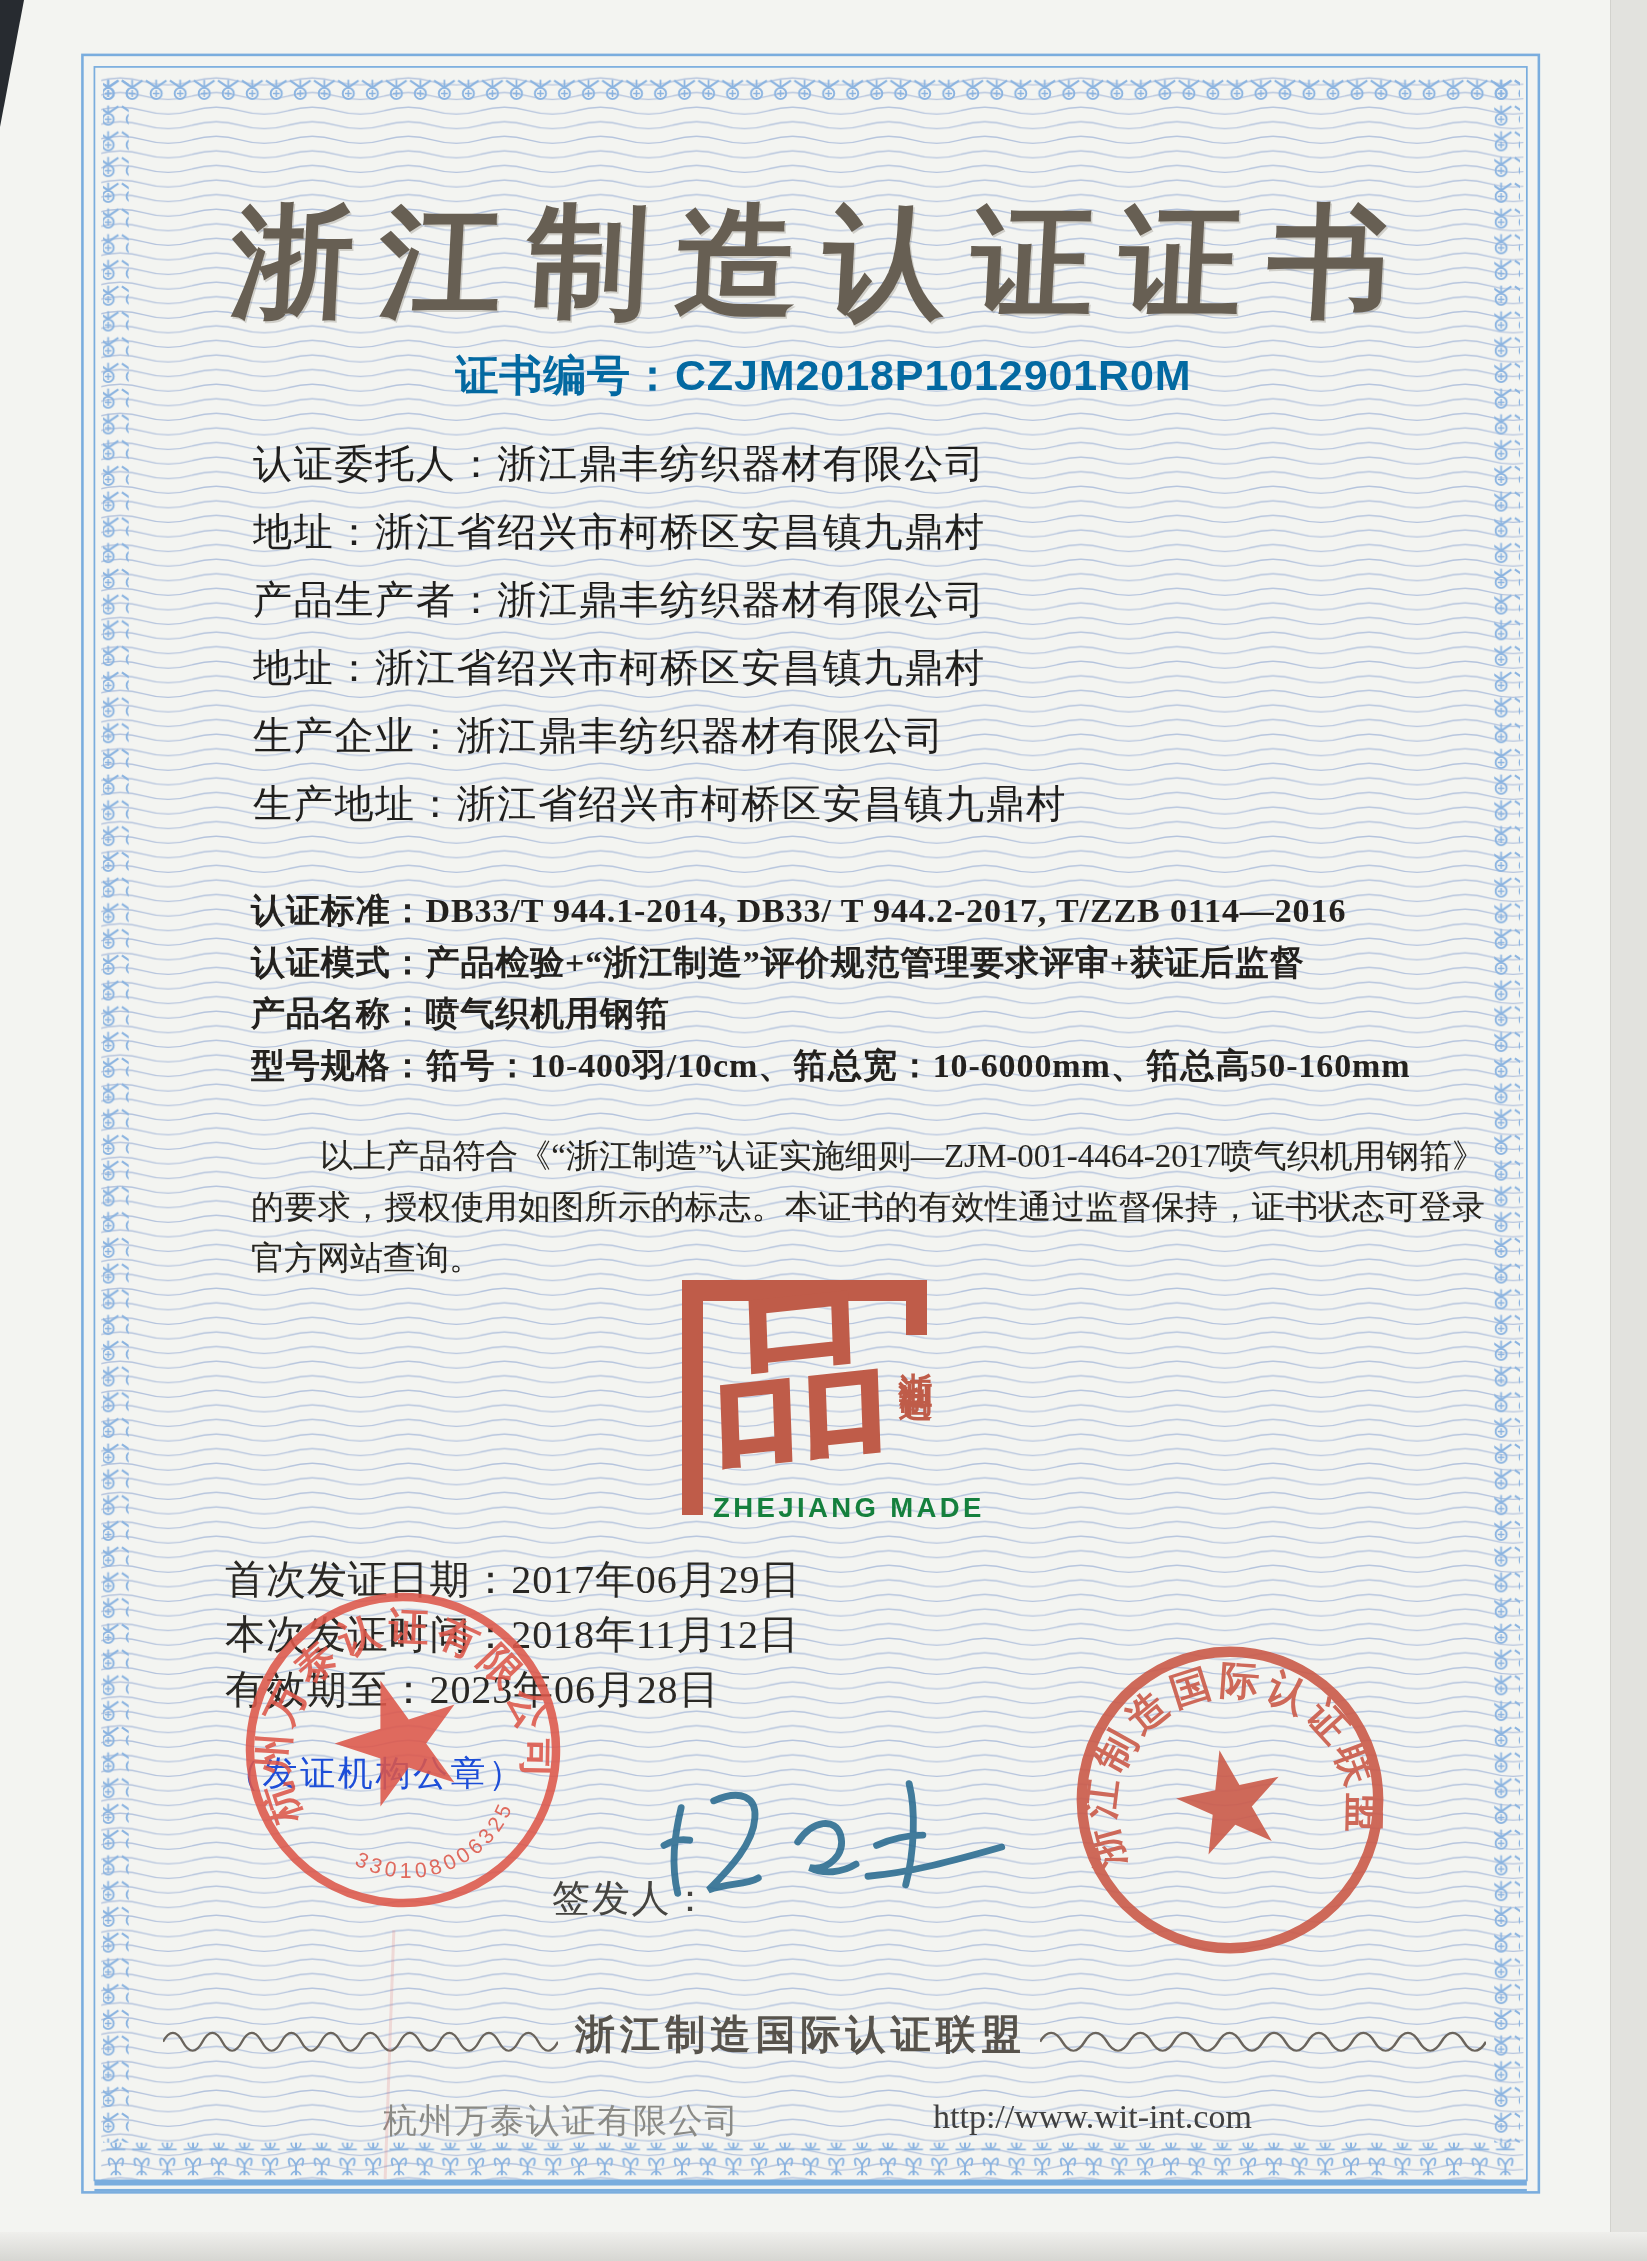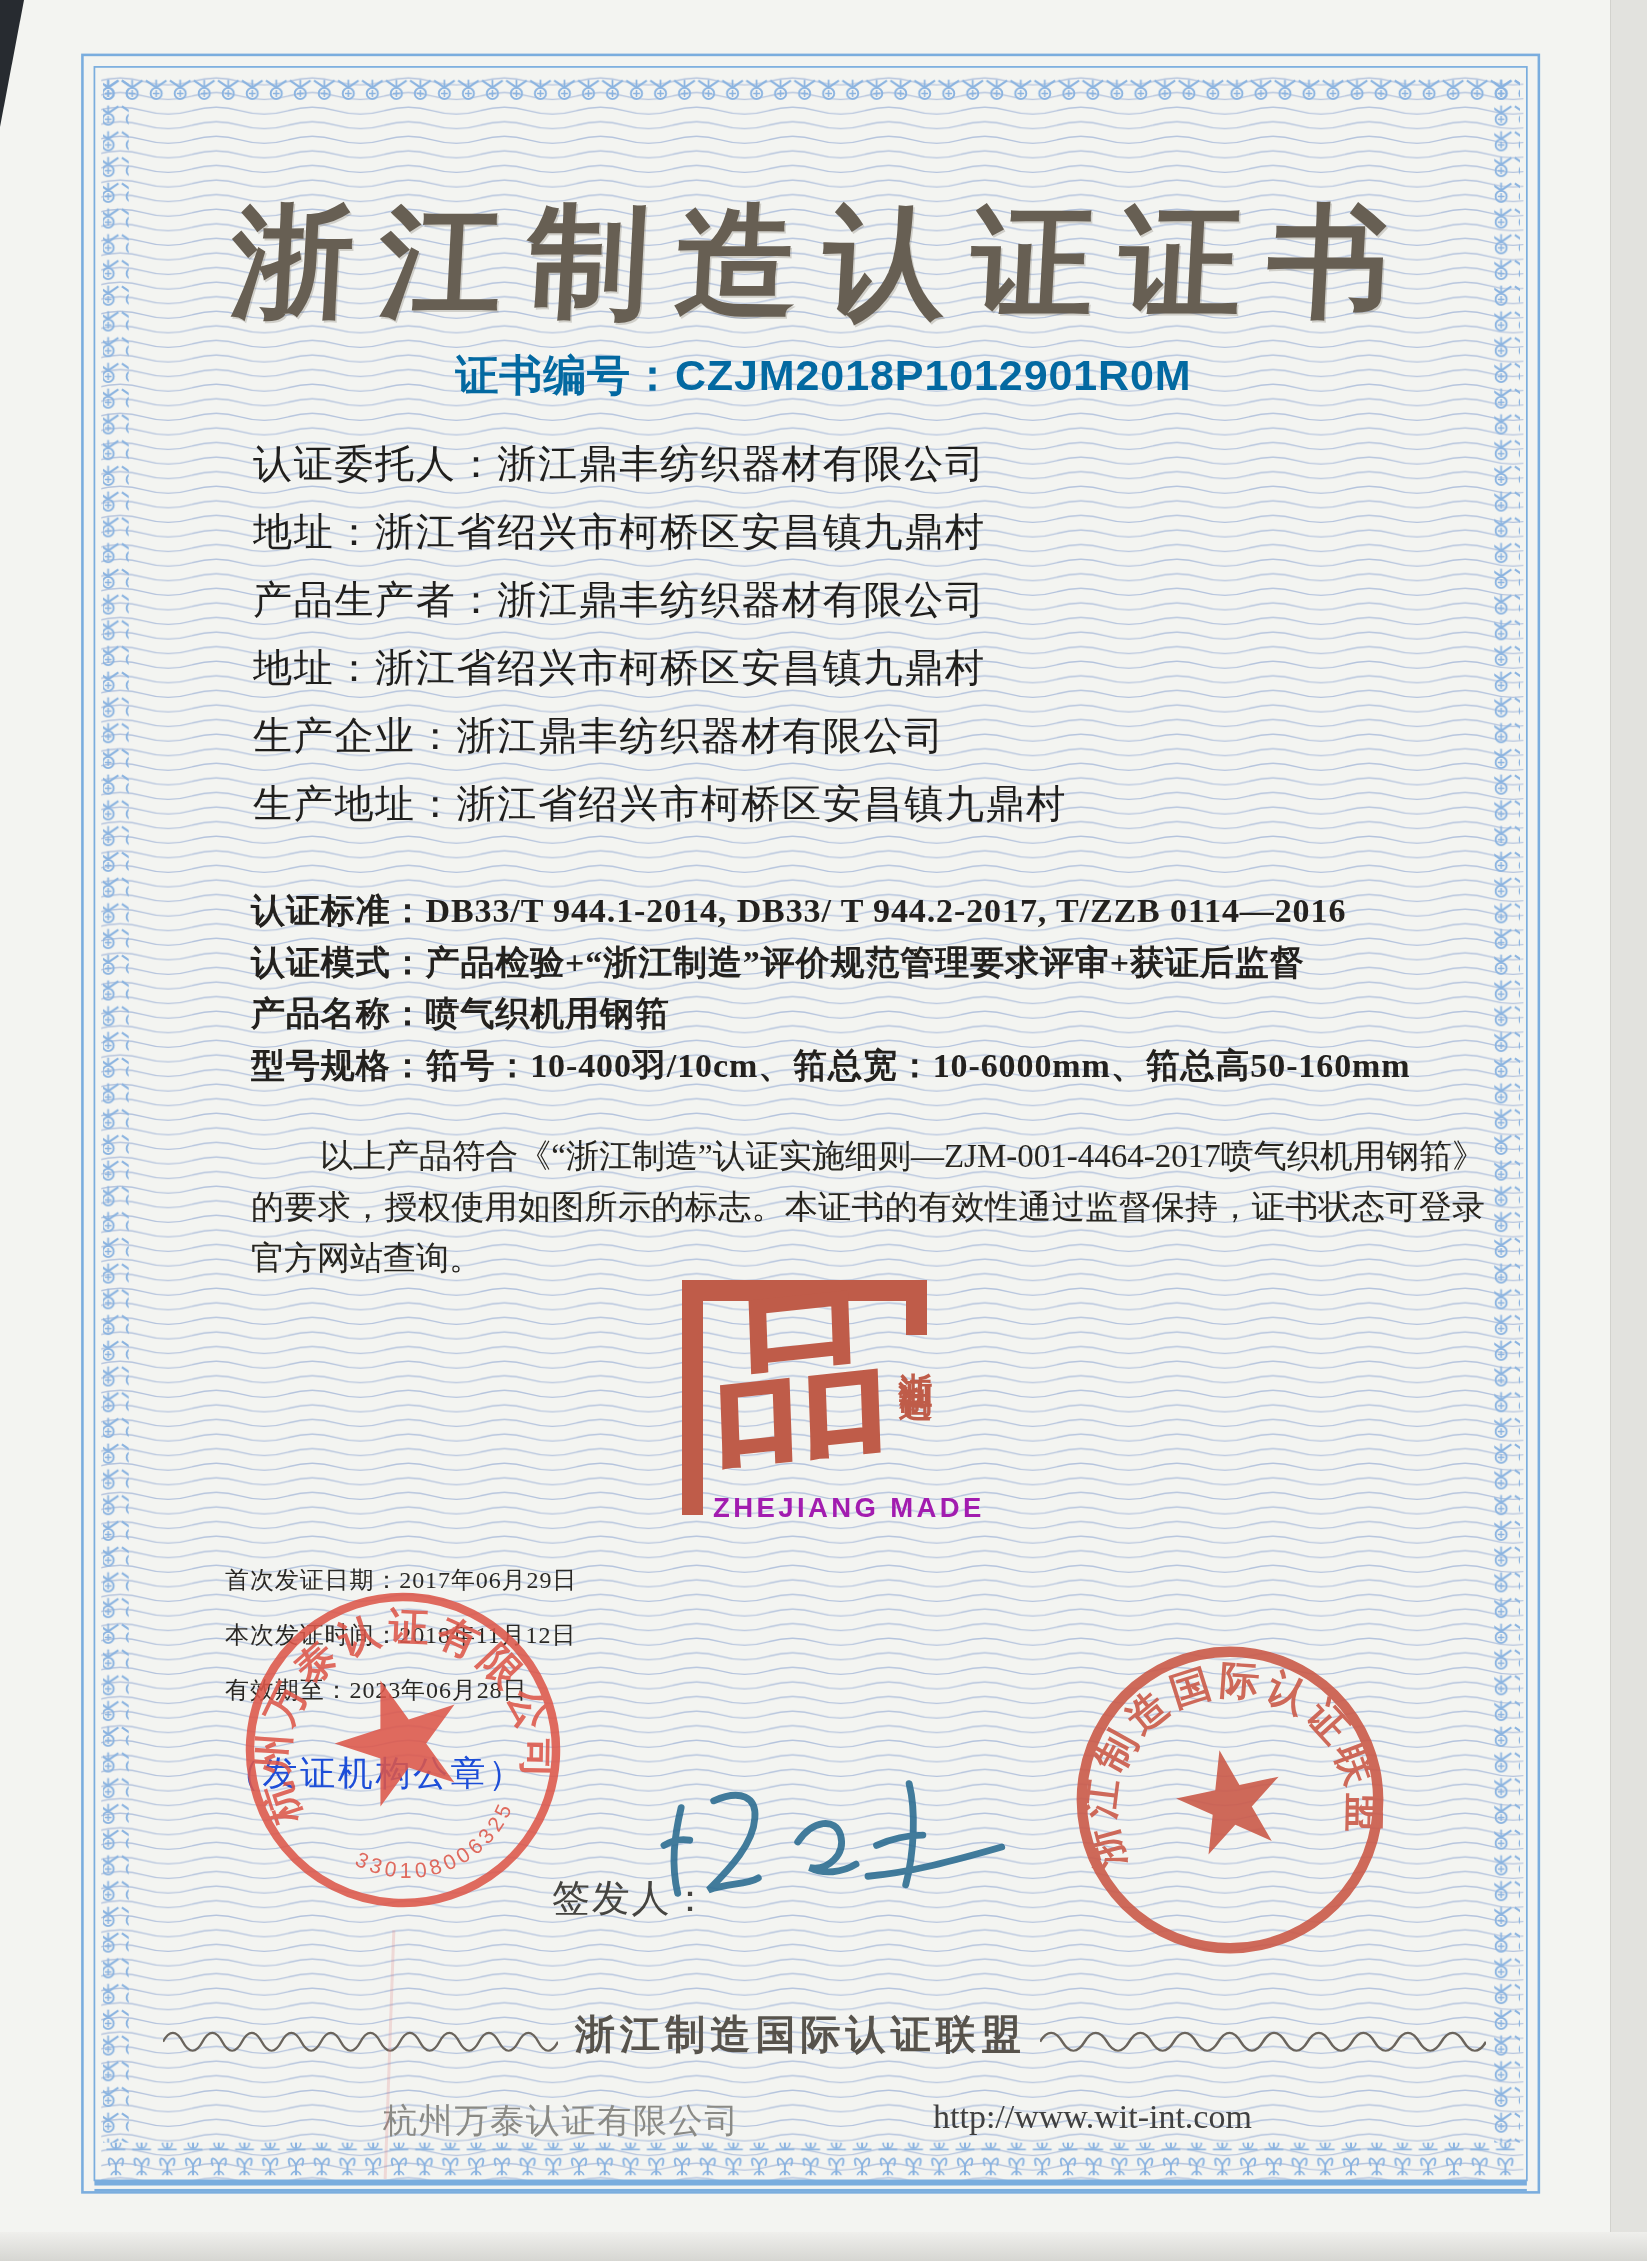--- a/index.html
+++ b/index.html
@@ -59,25 +59,25 @@
   }
   .logo .vtext{
     position:absolute; left:211px; top:65px; height:154px;
     writing-mode:vertical-rl; font-size:34px; font-weight:bold;
     letter-spacing:5.1px; color:#bf5c49;
     font-family:"Liberation Sans", sans-serif;
   }
   .logo .ltext{
     position:absolute; left:31px; top:212px; width:214px;
     font-size:27.5px; font-weight:bold; letter-spacing:3.4px;
-    color:#a21caf; font-family:"Liberation Sans", sans-serif; white-space:nowrap;
+    color:#15803d; font-family:"Liberation Sans", sans-serif; white-space:nowrap;
   }
   
   .dates{left:225px; top:1561px; width:772px;}
-  .date-line{font-size:24px; line-height:38px; margin-bottom:17px;
+  .date-line{font-size:40px; line-height:38px; margin-bottom:17px;
     color:#2a2824; letter-spacing:0.9px;}
   .seal-note{left:225px; top:1750px; font-size:35px; letter-spacing:2.6px; color:#1d4ed8;}
   .signer{left:552px; top:1857px; font-size:38px; color:#454440; letter-spacing:1.7px;margin-top:16px;}
   
   .footer-title{
     left:0; top:2007px; width:1647px; text-align:center;
     font-size:40px; font-weight:bold; letter-spacing:5.1px; color:#57534c;
     font-family:"Liberation Sans", sans-serif;
     transform:translateX(-23px);
   }

